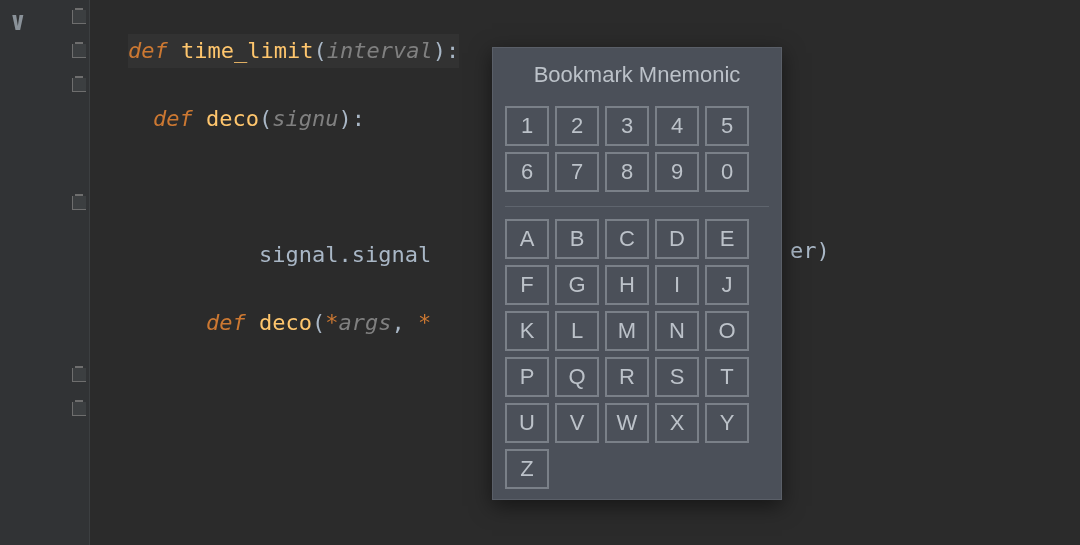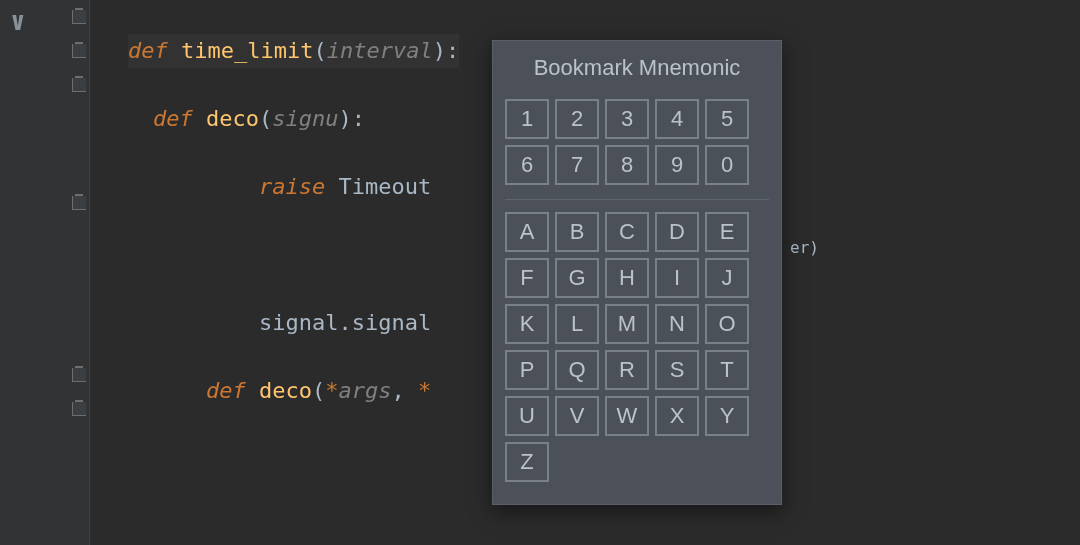--- a/index.html
+++ b/index.html
@@ -73,26 +73,26 @@
     .fn { color: #ffc66d; }
     .param { color: #808080; font-style: italic; }
     .op { color: #a9b7c6; }
     .star { color: #cc7832; }
     .ident { color: #a9b7c6; }
     .paren { color: #a9b7c6; }
 
     .popup {
       position: absolute;
       left: 492px;
-      top: 40px;
+      top: 47px;
       width: 290px;
       background: #4b5059;
       border: 1px solid #5a5f68;
       box-shadow: 0 6px 20px rgba(0,0,0,0.5);
-      padding-bottom: 22px;
+      padding-bottom: 10px;
     }
     .popup-title {
       text-align: center;
       color: #bcc2c9;
       font-family: -apple-system, 'Helvetica Neue', Arial, sans-serif;
       font-size: 22px;
       font-weight: 400;
       padding: 14px 0 18px 0;
     }
     .key-grid {
@@ -118,40 +118,39 @@
       height: 1px;
       background: #5f656e;
       margin: 14px 12px 12px 12px;
     }
     .trailing {
       position: absolute;
       left: 790px;
       top: 238px;
       color: #a9b7c6;
       font-family: 'Menlo', 'Consolas', monospace;
-      font-size: 16px;
+      font-size: 22px;
     }
   </style>
 </head>
 <body>
 
 <div class="editor">
   <div class="gutter">
     <span class="gutter-icon chevron" style="top:6px;">∨</span>
     <span class="fold-marker" style="top:10px;"></span>
     <span class="fold-marker" style="top:44px;"></span>
     <span class="fold-marker" style="top:78px;"></span>
     <span class="fold-marker" style="top:196px;"></span>
     <span class="fold-marker" style="top:368px;"></span>
     <span class="fold-marker" style="top:402px;"></span>
   </div>
   <div class="code">
 <span class="line highlighted"><span class="kw">def</span> <span class="fn">time_limit</span><span class="paren">(</span><span class="param">interval</span><span class="paren">)</span><span class="op">:</span></span>
 <span class="line">    <span class="kw">def</span> <span class="fn">deco</span><span class="paren">(</span><span class="param">signu</span><span class="paren">)</span><span class="op">:</span></span>
-<span class="line">            <span class="kw">raise</span> <span class="ident">Timeout</span></span>
 <span class="line"> </span>
 <span class="line">            <span class="ident">signal.signal</span></span>
 <span class="line">        <span class="kw">def</span> <span class="fn">deco</span><span class="paren">(</span><span class="star">*</span><span class="param">args</span><span class="op">, </span><span class="star">*</span></span>
 
 
 
 
 
   </div>
 </div>

